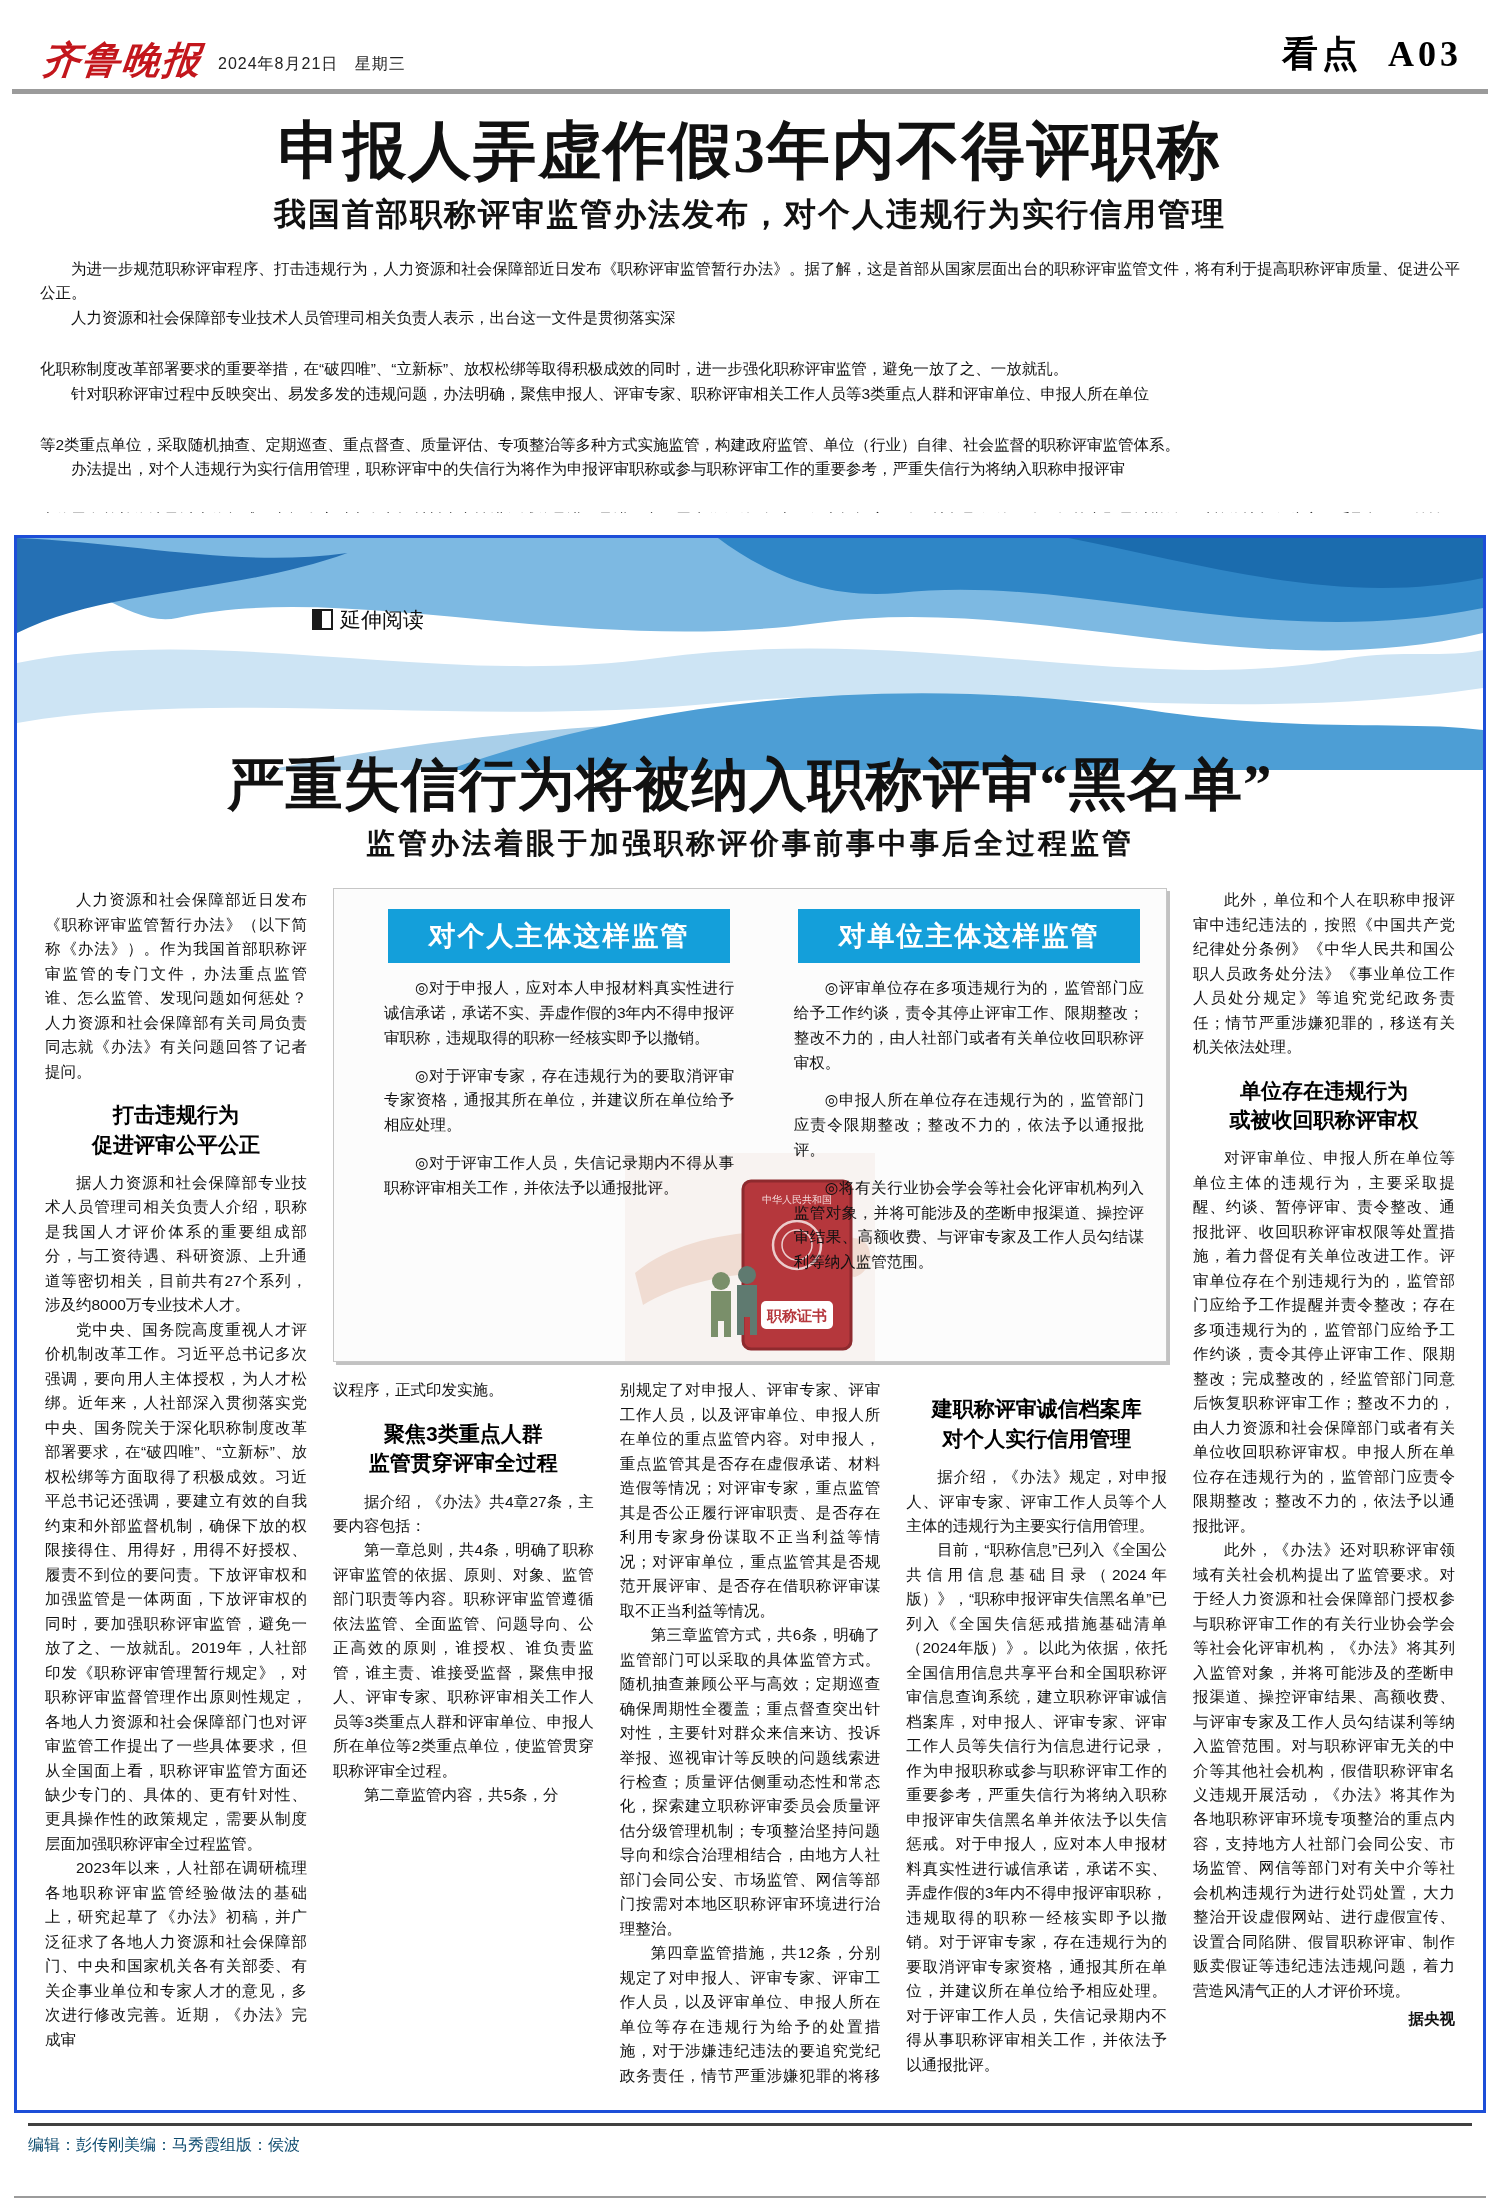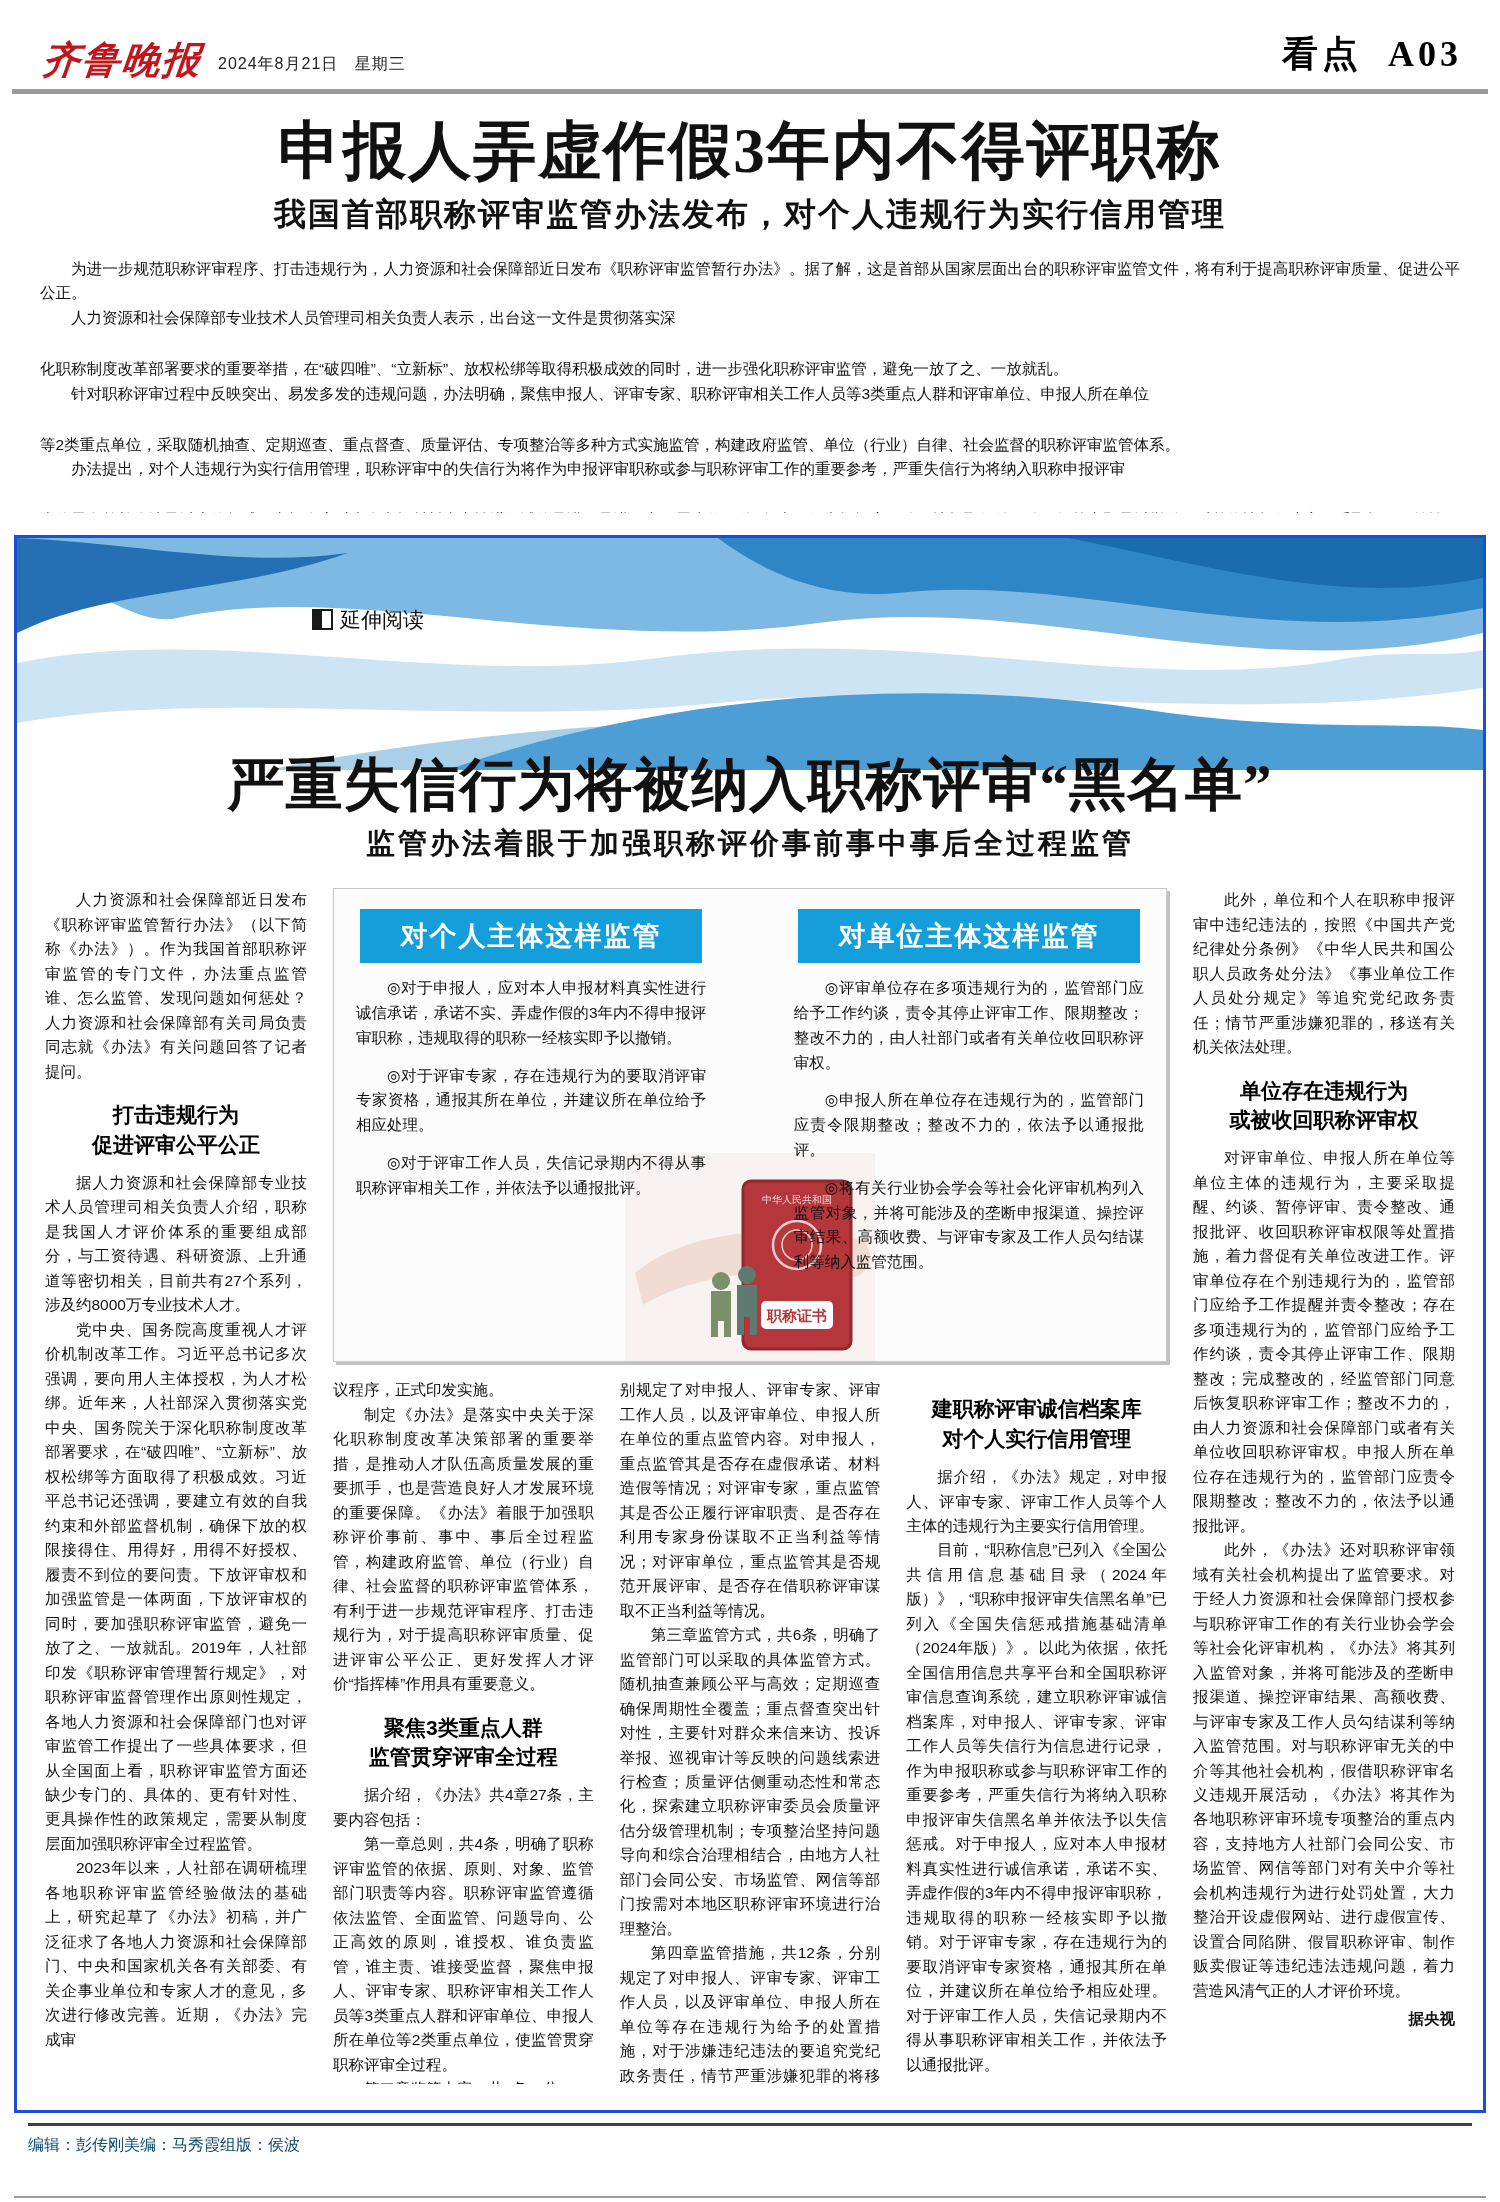--- a/index.html
+++ b/index.html
@@ -37,21 +37,21 @@
   .ext-h2{font-family:"Liberation Serif","DejaVu Serif",serif;font-weight:900;text-align:center;
           font-size:57px;line-height:1.1;margin:-16px 0 6px;letter-spacing:1px;}
   .ext-sub2{font-size:29px;font-weight:700;text-align:center;margin:8px 0 24px;letter-spacing:3px;}
   .ext-body{display:flex;gap:26px;padding:0 28px;height:1196px;overflow:hidden;}
   .side-col{width:262px;flex:none;font-size:15.5px;line-height:1.58;}
   .ext-middle{flex:1;display:flex;flex-direction:column;}
   
   .infobox{height:452px;flex:none;position:relative;background:#fcfcfc;
            border:1px solid #c6c6c6;box-shadow:3px 3px 0 #c2c2c2;margin-bottom:16px;
            display:flex;justify-content:space-between;padding:20px 18px 0;}
-  .panel{width:45%;position:relative;z-index:2;}
+  .panel{width:45%;position:relative;z-index:2;margin-left:28px;}
   .panel-header{background:#149fda;color:#ffffff;font-size:27px;font-weight:800;text-align:center;
                 padding:9px 0;margin:0 8px 10px;letter-spacing:2px;}
   .panel-item{font-size:15.5px;line-height:1.6;text-align:justify;text-indent:2em;margin:13px 4px;}
   .cert{position:absolute;left:50%;bottom:0;transform:translateX(-50%);width:250px;height:208px;z-index:1;}
   .mid-cols{display:flex;gap:26px;flex:1;overflow:hidden;}
   .mid-col{flex:1;font-size:15.5px;line-height:1.58;}
   
   .footer{margin:10px 28px 0;border-top:3px solid #404040;padding-top:9px;
           font-size:16px;display:flex;color:#0c4a6e;}
   .bottom-rule{position:absolute;left:14px;right:14px;bottom:4px;height:2px;background:#9b9b9b;}
@@ -163,21 +163,20 @@
                 <p class="panel-item">◎评审单位存在多项违规行为的，监管部门应给予工作约谈，责令其停止评审工作、限期整改；整改不力的，由人社部门或者有关单位收回职称评审权。</p>
                 <p class="panel-item">◎申报人所在单位存在违规行为的，监管部门应责令限期整改；整改不力的，依法予以通报批评。</p>
                 <p class="panel-item">◎将有关行业协会学会等社会化评审机构列入监管对象，并将可能涉及的垄断申报渠道、操控评审结果、高额收费、与评审专家及工作人员勾结谋利等纳入监管范围。</p>
               </div>
           </div>
         </div>
 
         <div class="mid-cols">
           <div class="mid-col">
               <div class="blk-pc">议程序，正式印发实施。</div>
-              <div class="blk-p">制定《办法》是落实中央关于深化职称制度改革决策部署的重要举措，是推动人才队伍高质量发展的重要抓手，也是营造良好人才发展环境的重要保障。《办法》着眼于加强职称评价事前、事中、事后全过程监管，构建政府监管、单位（行业）自律、社会监督的职称评审监管体系，有利于进一步规范评审程序、打击违规行为，对于提高职称评审质量、促进评审公平公正、更好发挥人才评价“指挥棒”作用具有重要意义。</div>
               <div class="blk-subhead">聚焦3类重点人群
 监管贯穿评审全过程</div>
               <div class="blk-p">据介绍，《办法》共4章27条，主要内容包括：</div>
               <div class="blk-p">第一章总则，共4条，明确了职称评审监管的依据、原则、对象、监管部门职责等内容。职称评审监管遵循依法监管、全面监管、问题导向、公正高效的原则，谁授权、谁负责监管，谁主责、谁接受监督，聚焦申报人、评审专家、职称评审相关工作人员等3类重点人群和评审单位、申报人所在单位等2类重点单位，使监管贯穿职称评审全过程。</div>
               <div class="blk-p">第二章监管内容，共5条，分</div>
             </div>
           <div class="mid-col">
               <div class="blk-pc">别规定了对申报人、评审专家、评审工作人员，以及评审单位、申报人所在单位的重点监管内容。对申报人，重点监管其是否存在虚假承诺、材料造假等情况；对评审专家，重点监管其是否公正履行评审职责、是否存在利用专家身份谋取不正当利益等情况；对评审单位，重点监管其是否规范开展评审、是否存在借职称评审谋取不正当利益等情况。</div>
               <div class="blk-p">第三章监管方式，共6条，明确了监管部门可以采取的具体监管方式。随机抽查兼顾公平与高效；定期巡查确保周期性全覆盖；重点督查突出针对性，主要针对群众来信来访、投诉举报、巡视审计等反映的问题线索进行检查；质量评估侧重动态性和常态化，探索建立职称评审委员会质量评估分级管理机制；专项整治坚持问题导向和综合治理相结合，由地方人社部门会同公安、市场监管、网信等部门按需对本地区职称评审环境进行治理整治。</div>
               <div class="blk-p">第四章监管措施，共12条，分别规定了对申报人、评审专家、评审工作人员，以及评审单位、申报人所在单位等存在违规行为给予的处置措施，对于涉嫌违纪违法的要追究党纪政务责任，情节严重涉嫌犯罪的将移送有关机关依法处理。</div>

